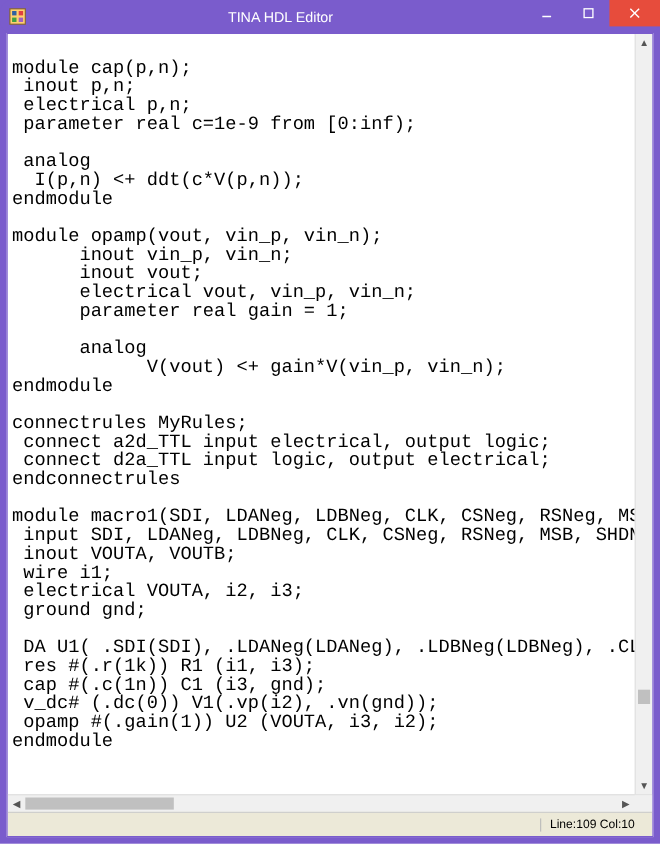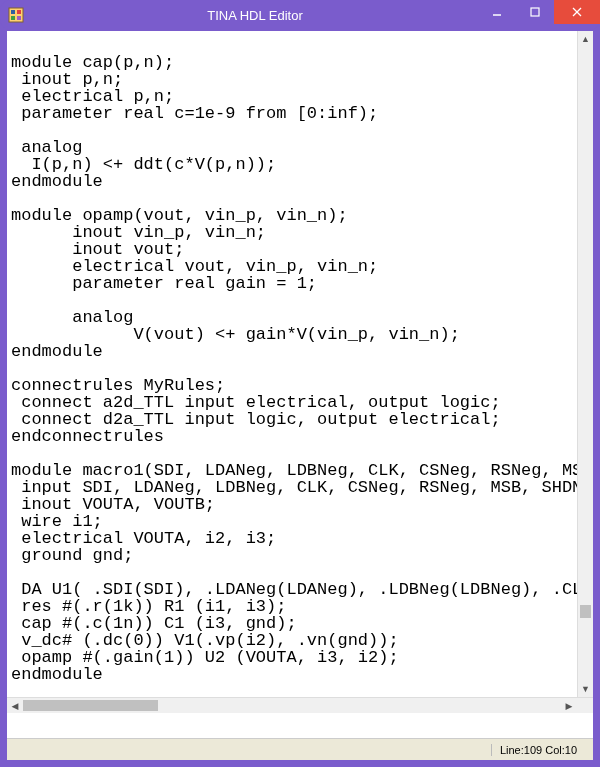--- a/index.html
+++ b/index.html
@@ -140,21 +140,20 @@
     height: 22px;
     background: #ece9d8;
     border-top: 1px solid #ccc;
     display: flex;
     align-items: center;
     justify-content: flex-end;
     font-family: Tahoma, "Segoe UI", sans-serif;
     font-size: 11px;
     color: #000;
     padding: 0 8px;
-    margin-top: 25px;
   }
   .statusbar .cell {
     border-left: 1px solid #bbb;
     padding: 0 8px;
   }
 </style>
 </head>
 <body>
 
 <div class="titlebar">

